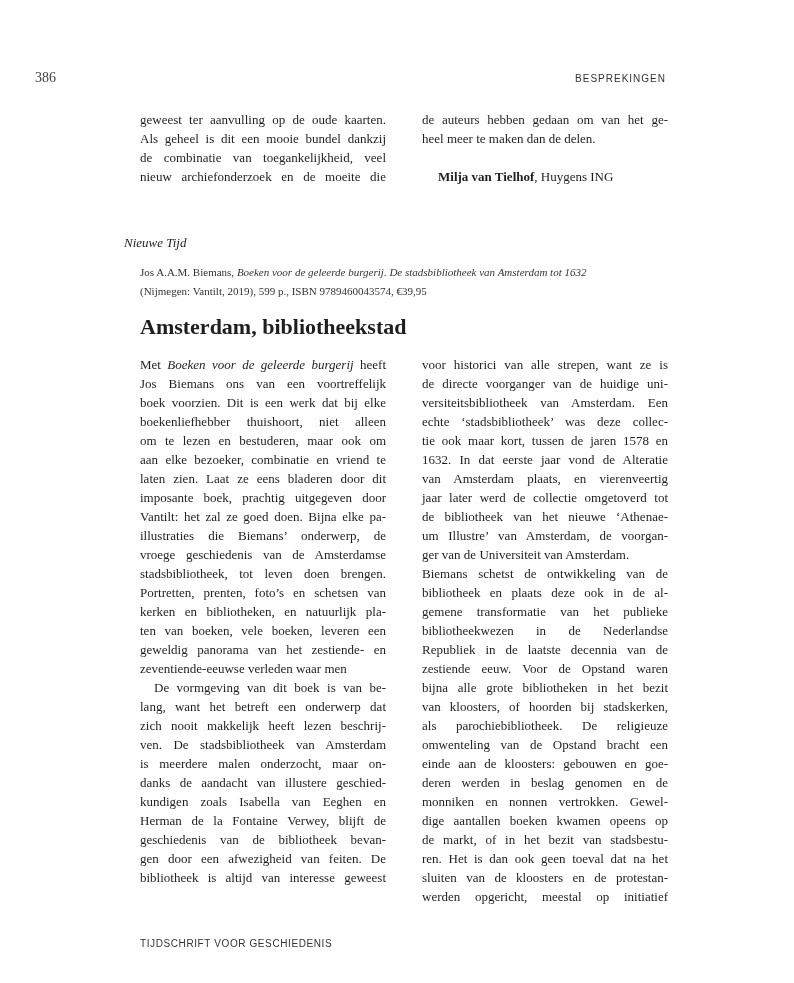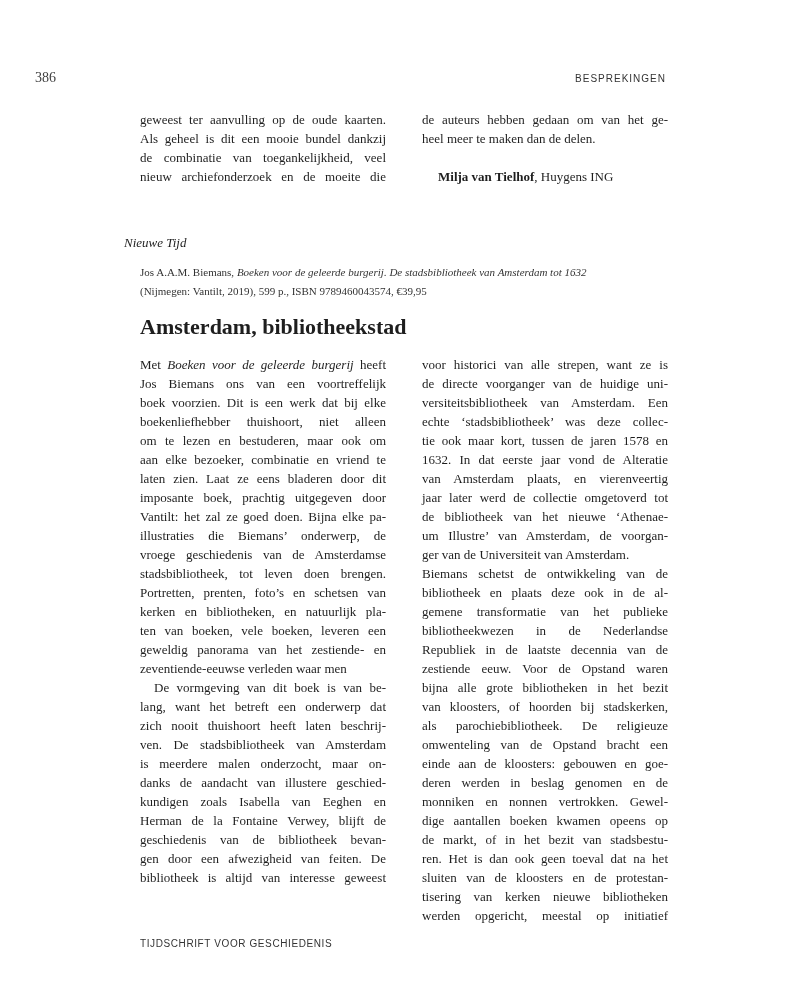--- a/index.html
+++ b/index.html
@@ -73,21 +73,21 @@
   <span class="line">illustraties die Biemans’ onderwerp, de</span>
   <span class="line">vroege geschiedenis van de Amsterdamse</span>
   <span class="line">stadsbibliotheek, tot leven doen brengen.</span>
   <span class="line">Portretten, prenten, foto’s en schetsen van</span>
   <span class="line">kerken en bibliotheken, en natuurlijk pla-</span>
   <span class="line">ten van boeken, vele boeken, leveren een</span>
   <span class="line">geweldig panorama van het zestiende- en</span>
   <span class="line last">zeventiende-eeuwse verleden waar men</span>
   <span class="line" style="text-indent:14px">De vormgeving van dit boek is van be-</span>
   <span class="line">lang, want het betreft een onderwerp dat</span>
-  <span class="line">zich nooit thuishoort heeft laten beschrij-</span>
+  <span class="line">zich nooit makkelijk heeft lezen beschrij-</span>
   <span class="line">ven. De stadsbibliotheek van Amsterdam</span>
   <span class="line">is meerdere malen onderzocht, maar on-</span>
   <span class="line">danks de aandacht van illustere geschied-</span>
   <span class="line">kundigen zoals Isabella van Eeghen en</span>
   <span class="line">Herman de la Fontaine Verwey, blijft de</span>
   <span class="line">geschiedenis van de bibliotheek bevan-</span>
   <span class="line">gen door een afwezigheid van feiten. De</span>
   <span class="line">bibliotheek is altijd van interesse geweest</span>
 </div>
 
@@ -113,17 +113,16 @@
   <span class="line">van kloosters, of hoorden bij stadskerken,</span>
   <span class="line">als parochiebibliotheek. De religieuze</span>
   <span class="line">omwenteling van de Opstand bracht een</span>
   <span class="line">einde aan de kloosters: gebouwen en goe-</span>
   <span class="line">deren werden in beslag genomen en de</span>
   <span class="line">monniken en nonnen vertrokken. Gewel-</span>
   <span class="line">dige aantallen boeken kwamen opeens op</span>
   <span class="line">de markt, of in het bezit van stadsbestu-</span>
   <span class="line">ren. Het is dan ook geen toeval dat na het</span>
   <span class="line">sluiten van de kloosters en de protestan-</span>
-  <span class="line">tisering van kerken nieuwe bibliotheken</span>
   <span class="line">werden opgericht, meestal op initiatief</span>
 </div>
 
 <div class="footer">TIJDSCHRIFT VOOR GESCHIEDENIS</div>
 
 </body></html>

